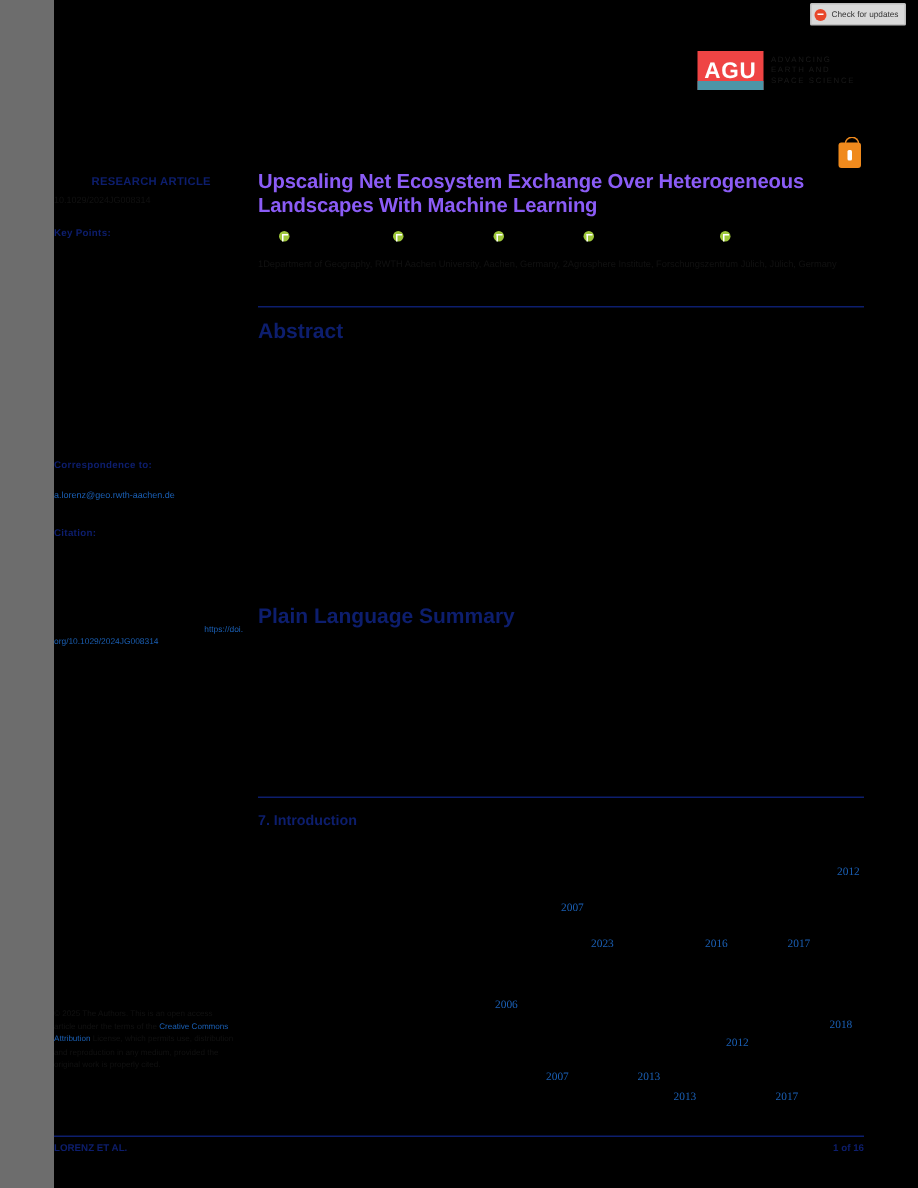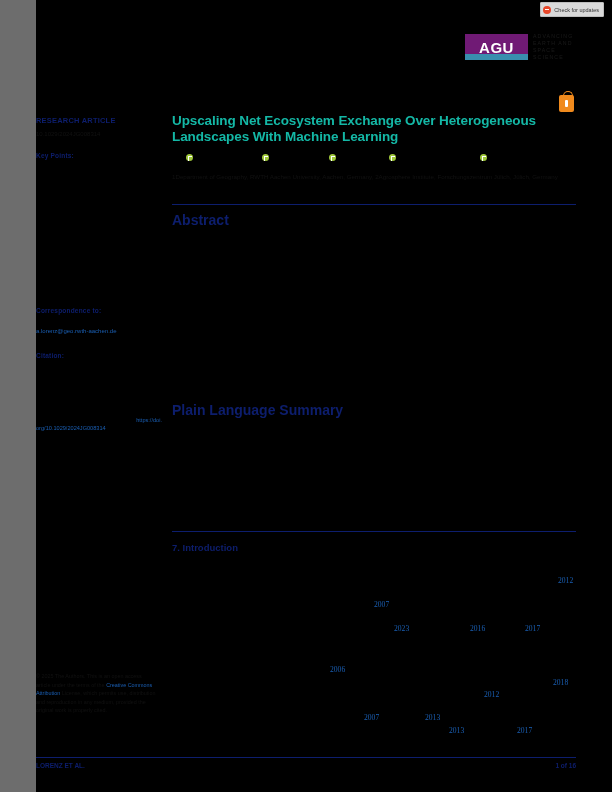--- a/index.html
+++ b/index.html
@@ -68,22 +68,22 @@
   .agu-logo {
     position: absolute;
     right: 35px;
     top: 34px;
     width: 112px;
     height: 26px;
     display: flex;
     align-items: stretch;
   }
   .agu-mark {
-    width: 63px;
-    background: #701a75;
+    width: 44px;
+    background: #ef4444;
     color: #fff;
     font-family: "Liberation Sans", sans-serif;
     font-weight: bold;
     font-size: 15px;
     letter-spacing: .5px;
     display: flex;
     align-items: center;
     justify-content: center;
     position: relative;
   }
@@ -155,21 +155,21 @@
     left: 36px;
     width: 126px;
     font-family: "Liberation Sans", sans-serif;
   }
   .meta-label {
     font-size: 7.5px;
     font-weight: bold;
     color: #0d1e6e;
     letter-spacing: .2px;
   }
-  .research-article { top: 116px; }
+  .research-article { top: 116px; padding-left: 25px; }
   .doi {
     top: 131px;
     font-size: 6px;
     color: #111;
   }
   .key-points {
     top: 152px;
     font-size: 6.5px;
   }
   .corresp {
@@ -210,21 +210,21 @@
   .license a { color: #1a5fb4; text-decoration: none; }
   .article-title {
     position: absolute;
     left: 172px;
     top: 113px;
     width: 404px;
     font-family: "Liberation Sans", sans-serif;
     font-size: 13.5px;
     font-weight: bold;
     line-height: 16px;
-    color: #14b8a6;
+    color: #8b5cf6;
     letter-spacing: -0.1px;
   }
 
   .authors {
     position: absolute;
     left: 172px;
     top: 150px;
     width: 404px;
     height: 18px;
   }

